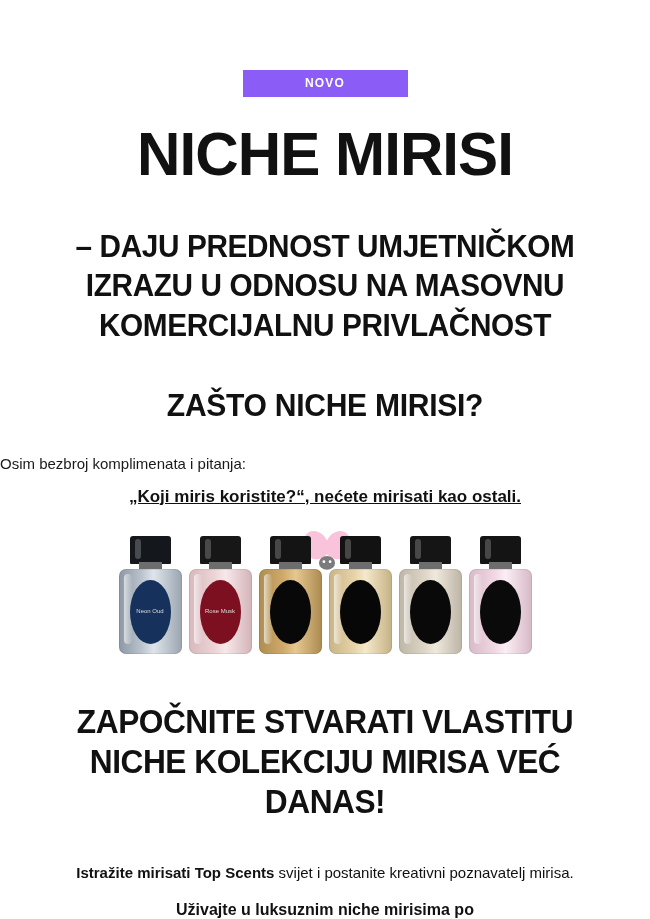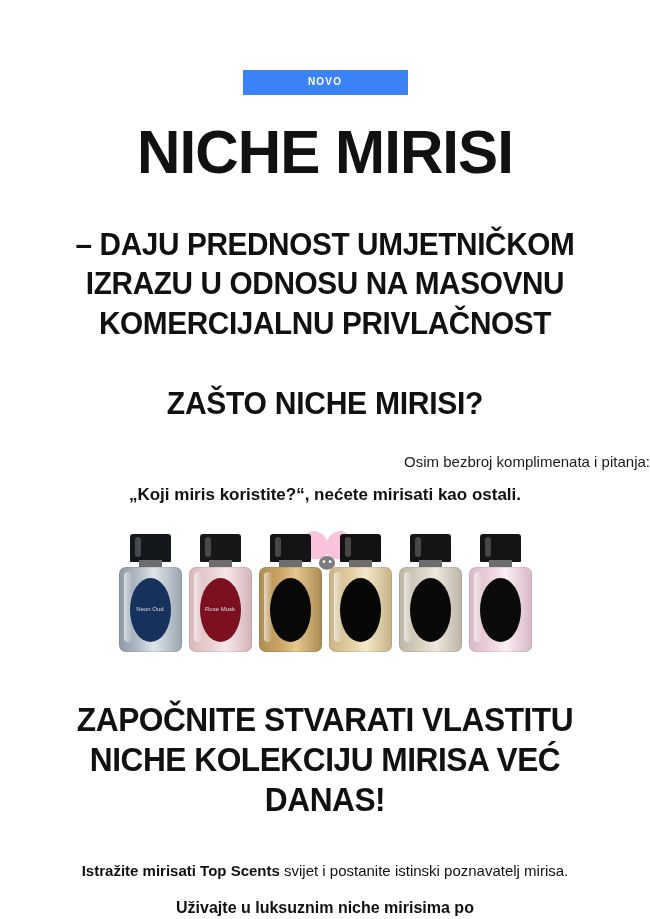--- a/index.html
+++ b/index.html
@@ -23,24 +23,24 @@
     box-sizing: border-box;
   }
 
   
   .badge-wrap {
     display: flex;
     justify-content: center;
     margin-top: 70px;
   }
   .badge {
-    background: #3b82f6;
+    background: #8b5cf6;
     color: #ffffff;
     font-weight: bold;
-    font-size: 10px;
+    font-size: 12px;
     letter-spacing: 1.2px;
     padding: 7px 0 8px 0;
     width: 165px;
     text-align: center;
     line-height: 1;
   }
 
   
   .title {
     text-align: center;
@@ -68,32 +68,33 @@
   .question {
     text-align: center;
     font-size: 31px;
     font-weight: bold;
     margin-top: 42px;
     letter-spacing: -0.3px;
     transform: scaleX(0.97);
   }
 
   .lead {
-    text-align: right;
+    text-align: left;
     font-size: 15px;
     margin-top: 14px;
     color: #1a1a1a;
   }
 
   .quote {
     text-align: center;
     font-size: 17px;
     font-weight: bold;
     margin-top: 0;
     color: #111111;
+    text-decoration: underline;
   }
 
   
   .watermark {
     position: absolute;
     left: 296px;
     top: 452px;
     width: 62px;
     height: 62px;
     opacity: 0.55;
@@ -295,21 +296,21 @@
       <div class="label-oval" style="background:#0a0a0a">
         <span></span>
       </div>
     </div>
 
   </div>
 
   <h2 class="cta">ZAPOČNITE STVARATI VLASTITU NICHE KOLEKCIJU MIRISA VEĆ DANAS!</h2>
 
   <p class="foot1">
-    <b>Istražite mirisati Top Scents</b><span> svijet i postanite istinski poznavatelj mirisa.</span>
+    <b>Istražite mirisati Top Scents</b><span> svijet i postanite kreativni poznavatelj mirisa.</span>
   </p>
 
   <p class="foot2">
     <span>Uživajte u luksuznim niche mirisima po</span><br>
     
   </p>
 
 </div>
 
 </body></html>

